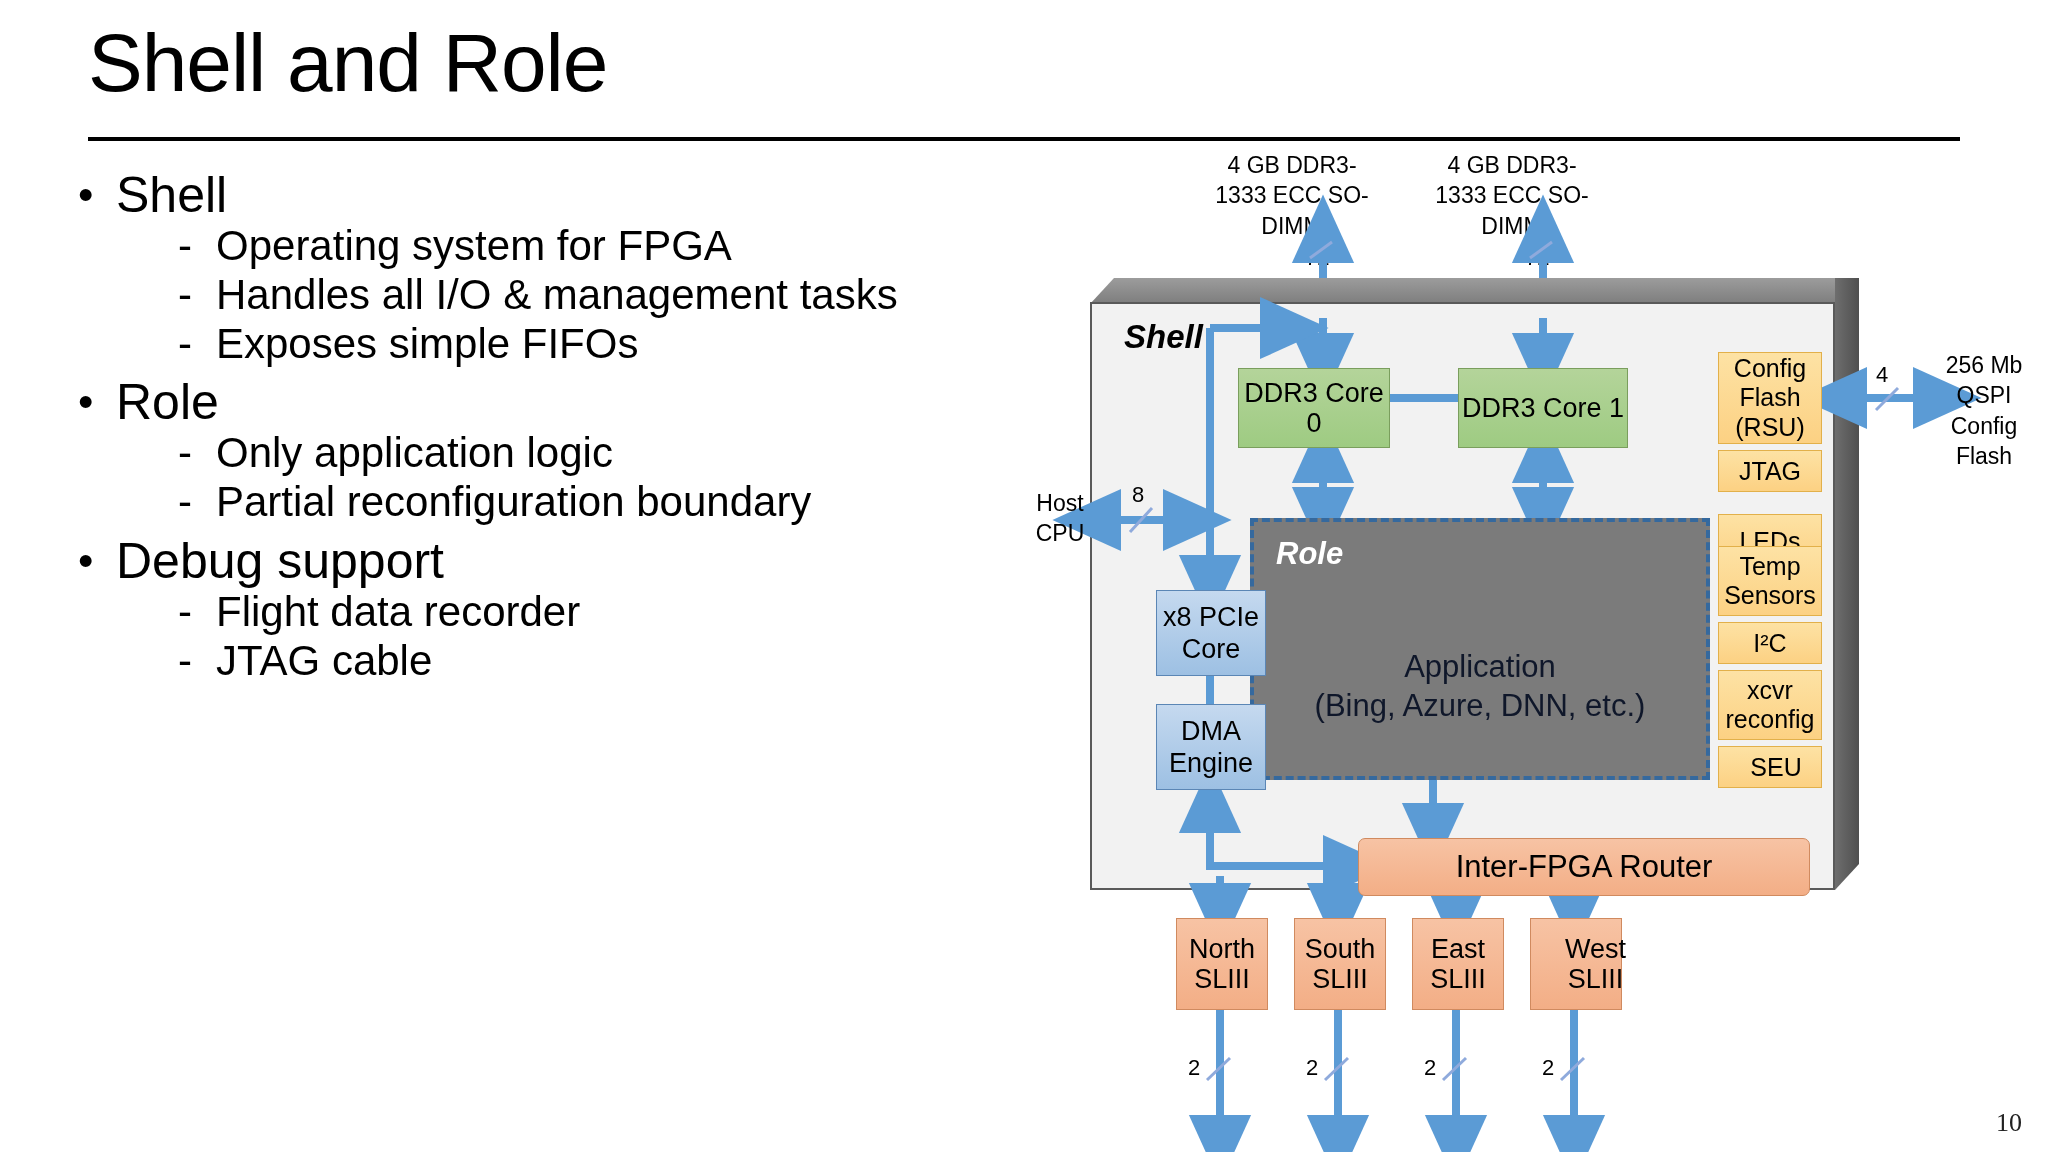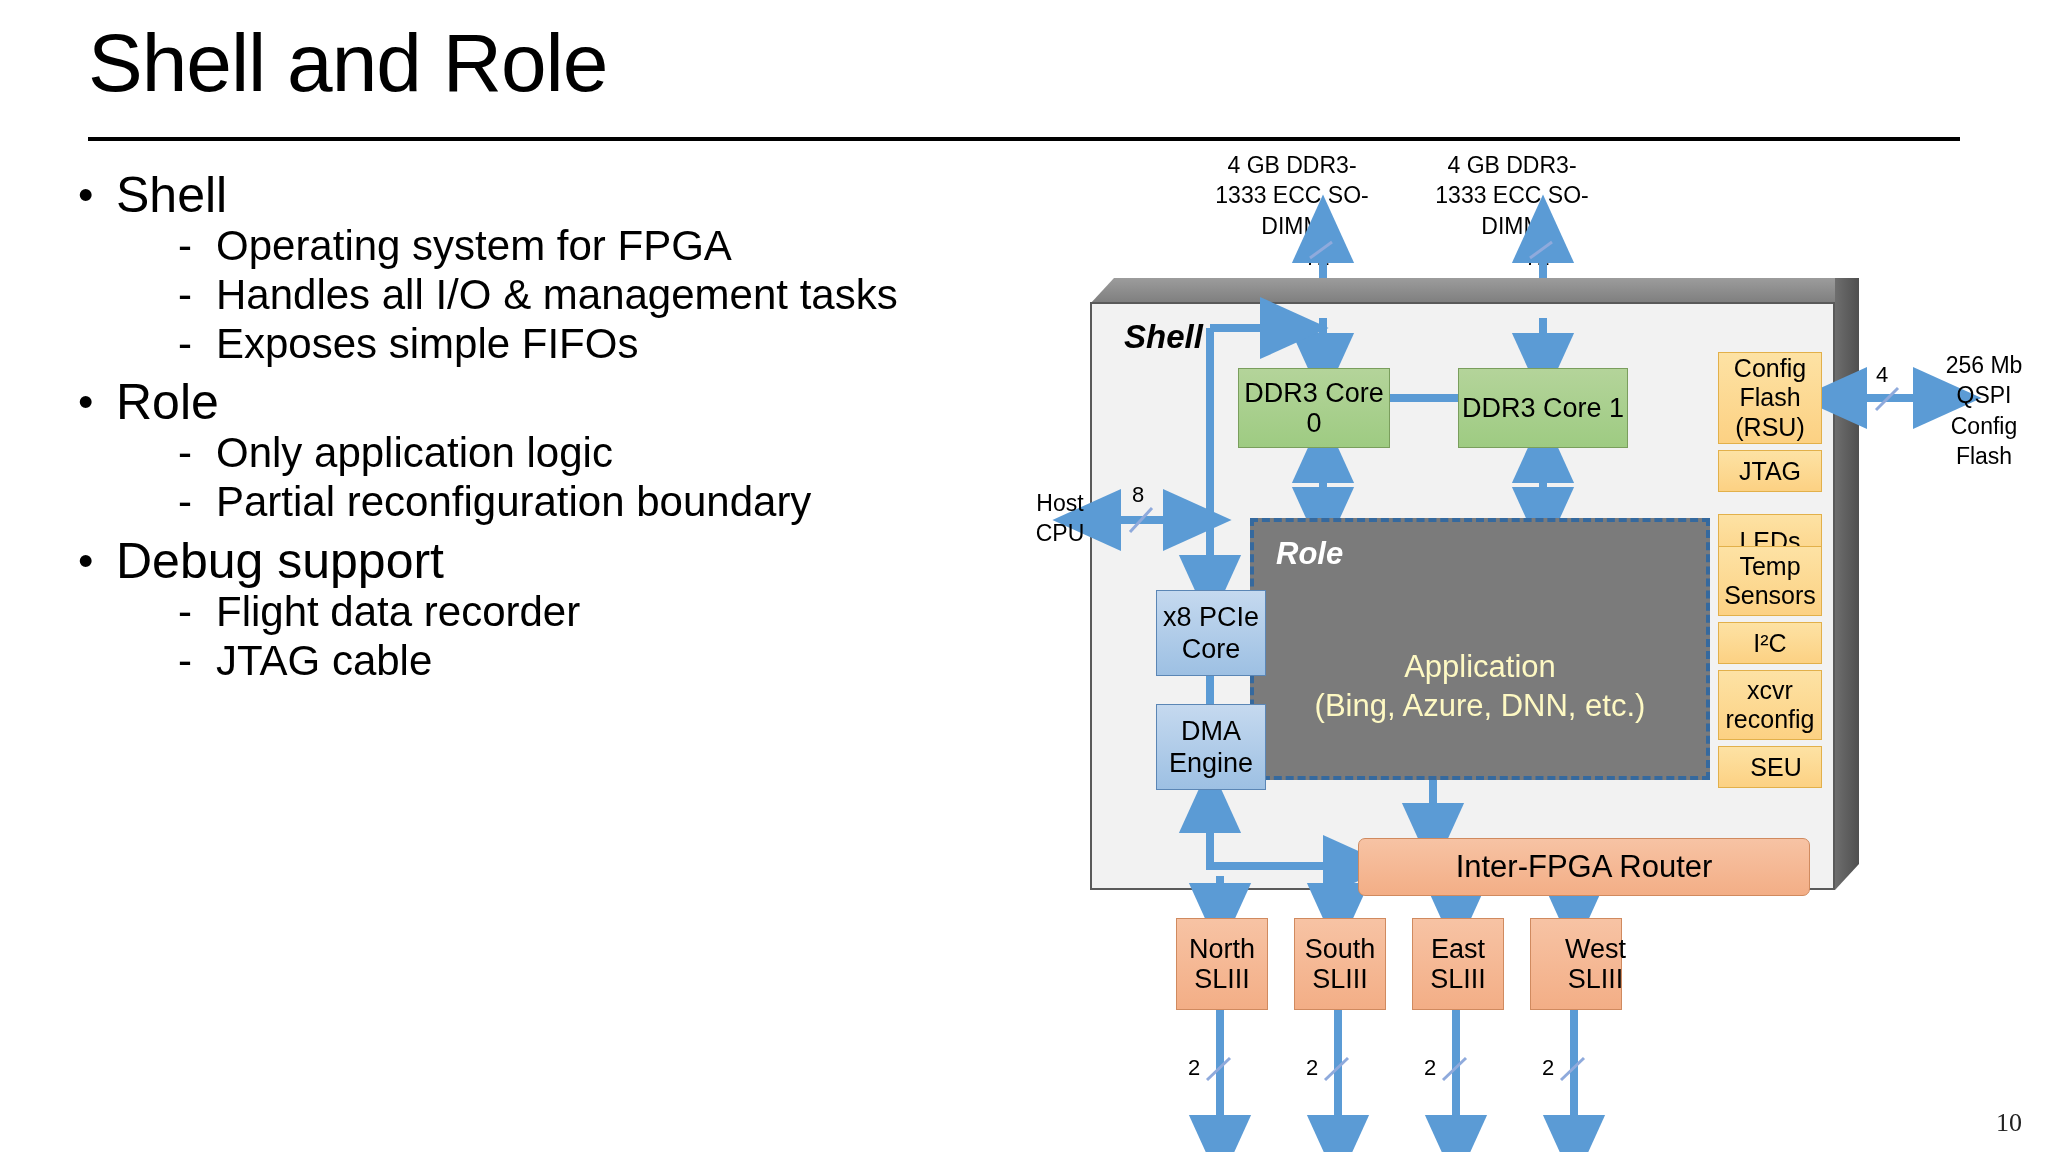--- a/index.html
+++ b/index.html
@@ -90,21 +90,21 @@
     position:absolute;box-sizing:border-box;
     background:#7b7b7b;border:4px dashed #35699e;
     color:#fff;
   }
   .role-label{
     position:absolute;left:22px;top:14px;
     font-size:31px;font-weight:bold;font-style:italic;color:#fff;
   }
   .role-text{
     position:absolute;left:0;right:0;top:126px;
-    text-align:center;font-size:31px;color:#fef9c3;line-height:1.25;
+    text-align:center;font-size:31px;color:#0f172a;line-height:1.25;
   }
 
   
   .otext{
     position:absolute;text-align:center;font-size:23px;line-height:1.32;color:#000;
   }
   .busnum{
     position:absolute;font-size:22px;color:#000;
   }
 

